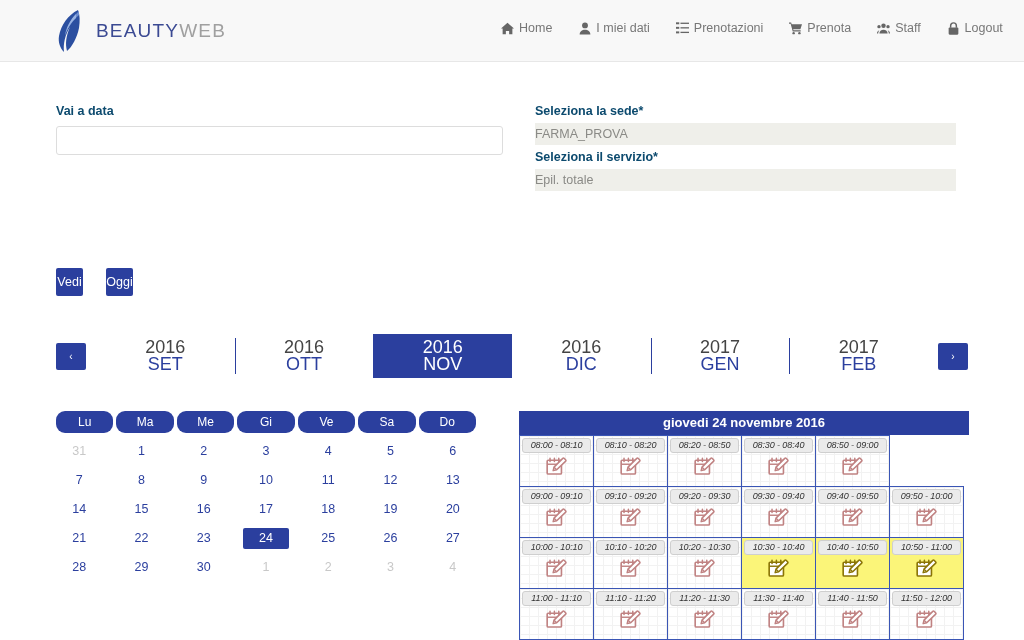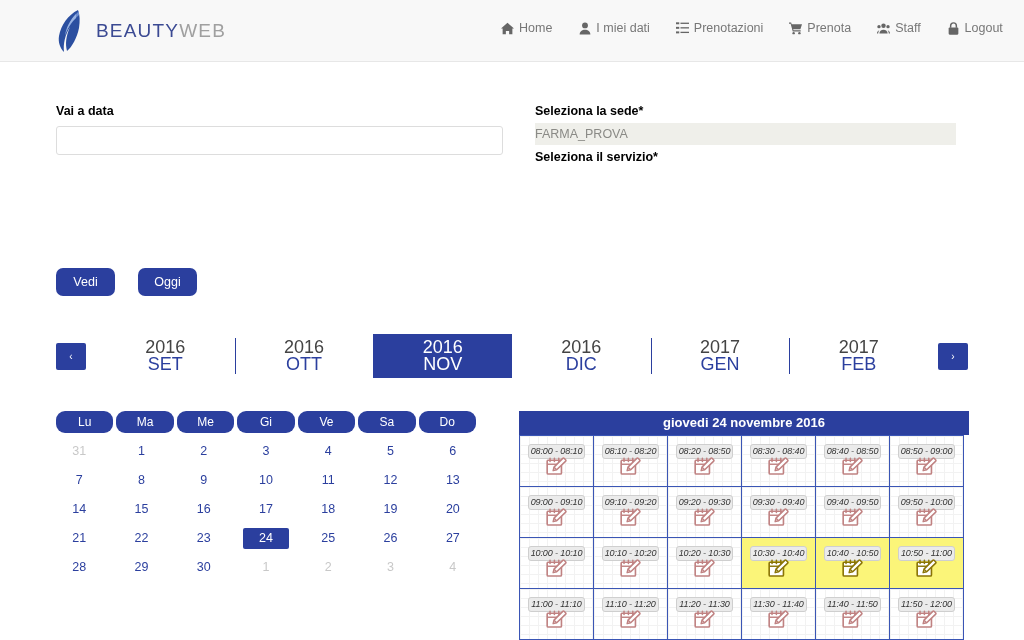--- a/index.html
+++ b/index.html
@@ -69,21 +69,21 @@
 
   
   .content {
     position: relative;
     padding: 0 56px;
   }
 
   .field-label {
     font-size: 12.5px;
     font-weight: bold;
-    color: #000000;
+    color: #0c4a6e;
   }
 
   
   .col-left {
     position: absolute;
     left: 56px;
     top: 42px;
     width: 447px;
   }
   .text-input {
@@ -105,24 +105,24 @@
     position: absolute;
     left: 56px;
     top: 206px;
     display: flex;
     gap: 23px;
   }
   .btn-primary {
     background: #2b3f9e;
     color: #ffffff;
     border: none;
-    border-radius: 7px;
+    border-radius: 2px;
     font-family: "Liberation Sans", sans-serif;
     font-size: 12.5px;
-    width: 59px;
+    width: 27px;
     height: 28px;
     cursor: pointer;
     line-height: 28px;
     text-align: center;
     padding: 0;
   }
 
   
   .col-right {
     position: absolute;
@@ -285,21 +285,21 @@
     position: relative;
     cursor: pointer;
     overflow: hidden;
   }
   .slot.busy {
     background: #fbf579;
   }
   .slot-label {
     display: block;
     height: 15px;
-    margin: 8px;
+    margin: 2px;
     background: #ebebeb;
     border: 1px solid #cfcfcf;
     border-radius: 3px;
     font-size: 9px;
     font-style: italic;
     color: #333333;
     text-align: center;
     line-height: 13px;
     letter-spacing: -0.1px;
   }
@@ -401,20 +401,21 @@
 
   <div class="col-left">
     <div class="field-label">Vai a data</div>
     <input class="text-input" type="text" placeholder="" style="">
   </div>
 
   <div class="col-right">
     <div class="field-label">Seleziona la sede*</div>
     <div class="select-box">FARMA_PROVA</div>
     <div class="field-label">Seleziona il servizio*</div>
+    <div class="select-box">Epil. totale</div>
   </div>
 
   <div class="btn-row">
     <button class="btn-primary">Vedi</button>
     <button class="btn-primary">Oggi</button>
   </div>
 
   <div class="month-strip">
     <button class="nav-sq">‹</button>
     <div class="months" id="months-host">
@@ -551,32 +552,20 @@
               <svg width="21" height="20" viewBox="0 0 22 21">
                 <rect x="1.2" y="3.4" width="15" height="14.4" rx="1.1" fill="#fff" stroke="#c08282" stroke-width="1.7"></rect>
                 <path d="M1.2 7.6h15" stroke="#c08282" stroke-width="1.5"></path>
                 <path d="M4.2 1.2v3.4M8.8 1.2v3.4M13.4 1.2v3.4" stroke="#c08282" stroke-width="1.6" stroke-linecap="round"></path>
                 <path d="M20.7 3.1 19 1.4a1 1 0 0 0-1.4 0L8.4 10.6l-.9 3.7 3.7-.9 9.5-9.1a1 1 0 0 0 0-1.2Z" fill="#fff" stroke="#c08282" stroke-width="1.6" stroke-linejoin="round"></path>
                 <path d="M8.4 10.7l2.8 2.7" stroke="#c08282" stroke-width="1.4"></path>
               </svg>
             </span>
           </div>
           <div class="slot">
-            <span class="slot-label">08:40 - 08:50</span>
-            <span class="slot-icon">
-              <svg width="21" height="20" viewBox="0 0 22 21">
-                <rect x="1.2" y="3.4" width="15" height="14.4" rx="1.1" fill="#fff" stroke="#c08282" stroke-width="1.7"></rect>
-                <path d="M1.2 7.6h15" stroke="#c08282" stroke-width="1.5"></path>
-                <path d="M4.2 1.2v3.4M8.8 1.2v3.4M13.4 1.2v3.4" stroke="#c08282" stroke-width="1.6" stroke-linecap="round"></path>
-                <path d="M20.7 3.1 19 1.4a1 1 0 0 0-1.4 0L8.4 10.6l-.9 3.7 3.7-.9 9.5-9.1a1 1 0 0 0 0-1.2Z" fill="#fff" stroke="#c08282" stroke-width="1.6" stroke-linejoin="round"></path>
-                <path d="M8.4 10.7l2.8 2.7" stroke="#c08282" stroke-width="1.4"></path>
-              </svg>
-            </span>
-          </div>
-          <div class="slot">
             <span class="slot-label">08:50 - 09:00</span>
             <span class="slot-icon">
               <svg width="21" height="20" viewBox="0 0 22 21">
                 <rect x="1.2" y="3.4" width="15" height="14.4" rx="1.1" fill="#fff" stroke="#c08282" stroke-width="1.7"></rect>
                 <path d="M1.2 7.6h15" stroke="#c08282" stroke-width="1.5"></path>
                 <path d="M4.2 1.2v3.4M8.8 1.2v3.4M13.4 1.2v3.4" stroke="#c08282" stroke-width="1.6" stroke-linecap="round"></path>
                 <path d="M20.7 3.1 19 1.4a1 1 0 0 0-1.4 0L8.4 10.6l-.9 3.7 3.7-.9 9.5-9.1a1 1 0 0 0 0-1.2Z" fill="#fff" stroke="#c08282" stroke-width="1.6" stroke-linejoin="round"></path>
                 <path d="M8.4 10.7l2.8 2.7" stroke="#c08282" stroke-width="1.4"></path>
               </svg>
             </span>

